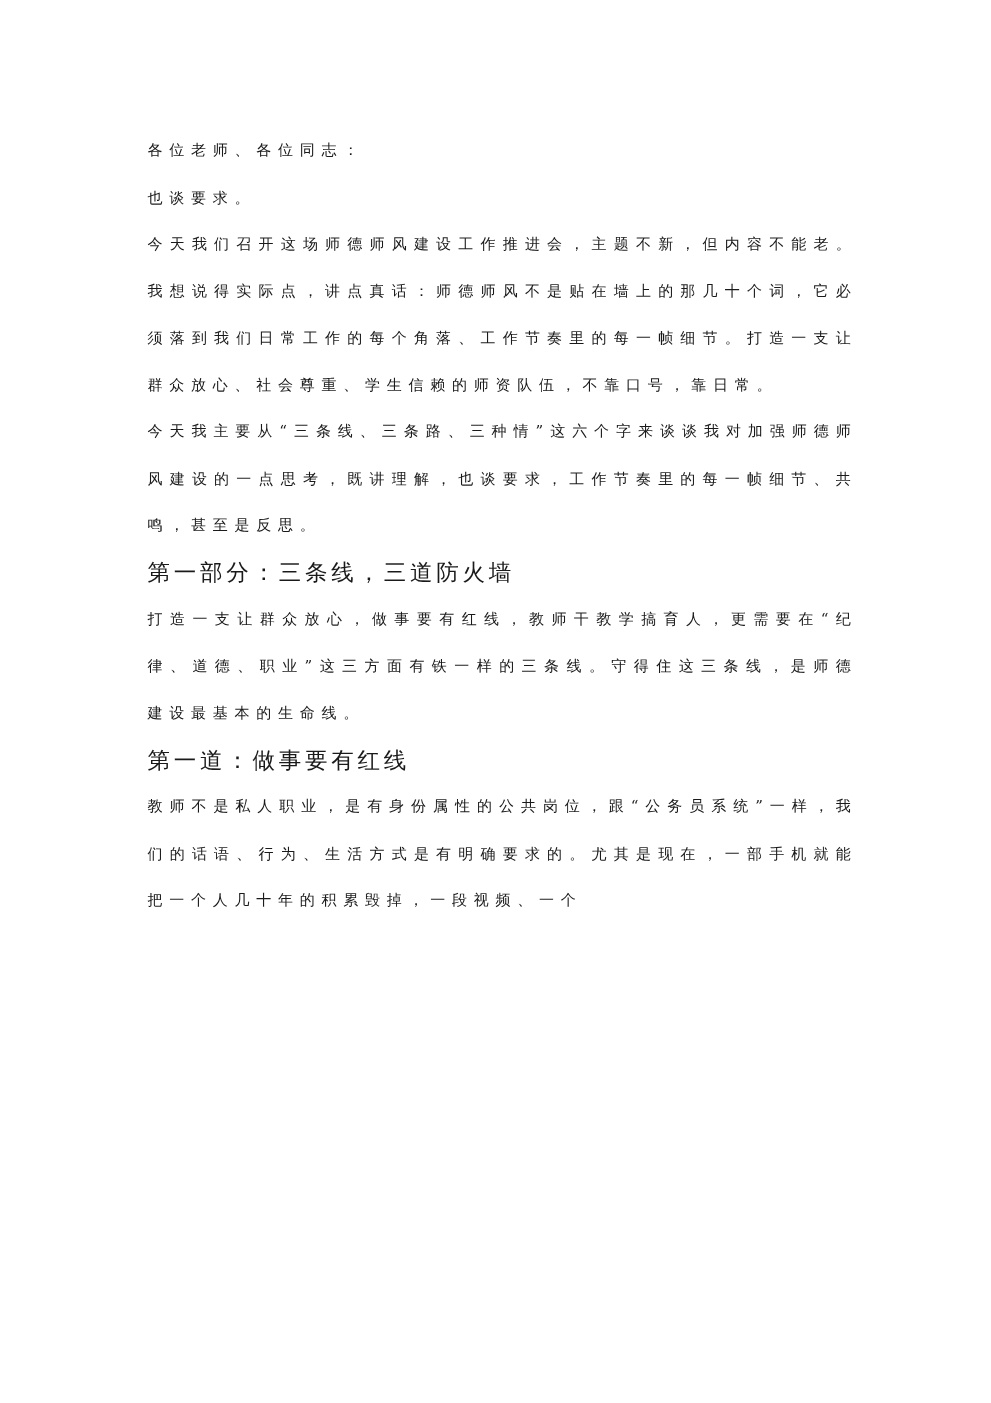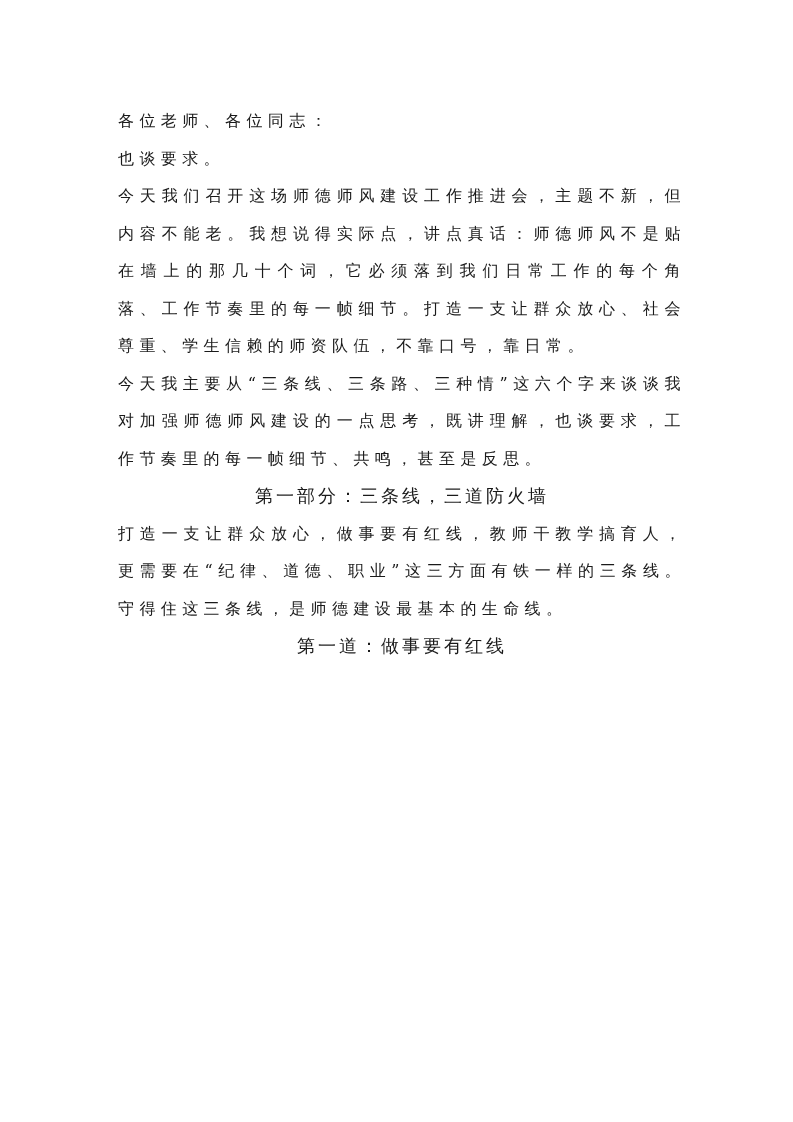--- a/index.html
+++ b/index.html
@@ -16,40 +16,40 @@
       color: #1a1a1a;
     }
     .page {
       position: absolute;
       left: 118px;
       top: 102px;
       width: 568px;
     }
     .para {
       margin: 0;
-      font-size: 16px;
+      font-size: 12px;
       line-height: 37.5px;
       letter-spacing: 5.4px;
       text-align: justify;
       text-justify: inter-character;
       word-break: break-all;
       white-space: normal;
     }
     .heading {
       margin: 0;
       font-size: 18px;
       line-height: 37.5px;
       letter-spacing: 3px;
-      text-align: center;
     }
   </style>
 </head>
 <body>
 
 <div class="page">
   <p class="para">各位老师、各位同志：</p>
   <p class="para">也谈要求。</p>
   <p class="para">今天我们召开这场师德师风建设工作推进会，主题不新，但内容不能老。我想说得实际点，讲点真话：师德师风不是贴在墙上的那几十个词，它必须落到我们日常工作的每个角落、工作节奏里的每一帧细节。打造一支让群众放心、社会尊重、学生信赖的师资队伍，不靠口号，靠日常。</p>
   <p class="para">今天我主要从“三条线、三条路、三种情”这六个字来谈谈我对加强师德师风建设的一点思考，既讲理解，也谈要求，工作节奏里的每一帧细节、共鸣，甚至是反思。</p>
   <p class="heading">第一部分：三条线，三道防火墙</p>
   <p class="para">打造一支让群众放心，做事要有红线，教师干教学搞育人，更需要在“纪律、道德、职业”这三方面有铁一样的三条线。守得住这三条线，是师德建设最基本的生命线。</p>
   <p class="heading">第一道：做事要有红线</p>
+  <p class="para">教师不是私人职业，是有身份属性的公共岗位，跟“公务员系统”一样，我们的话语、行为、生活方式是有明确要求的。尤其是现在，一部手机就能把一个人几十年的积累毁掉，一段视频、一个</p>
 </div>
 
 </body></html>

